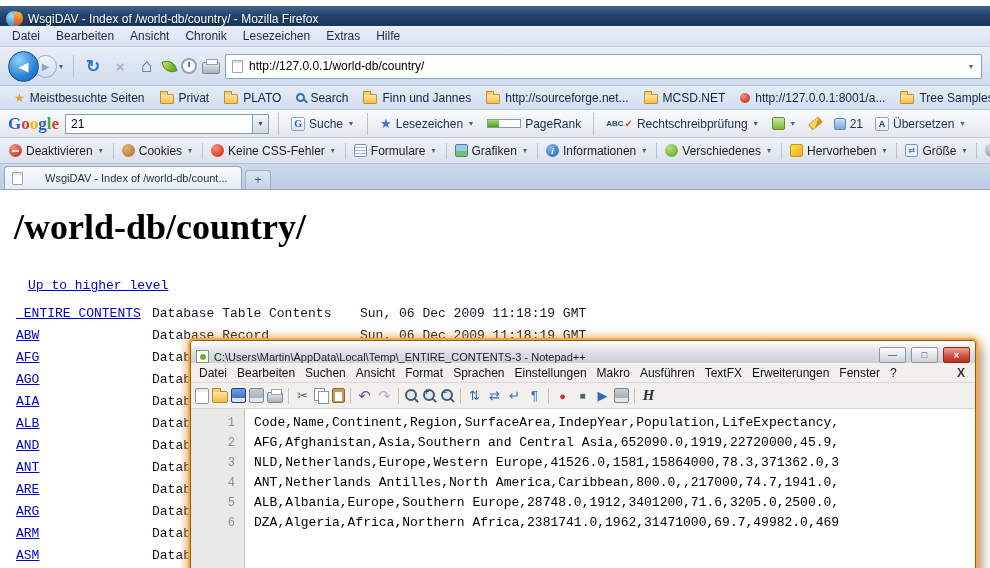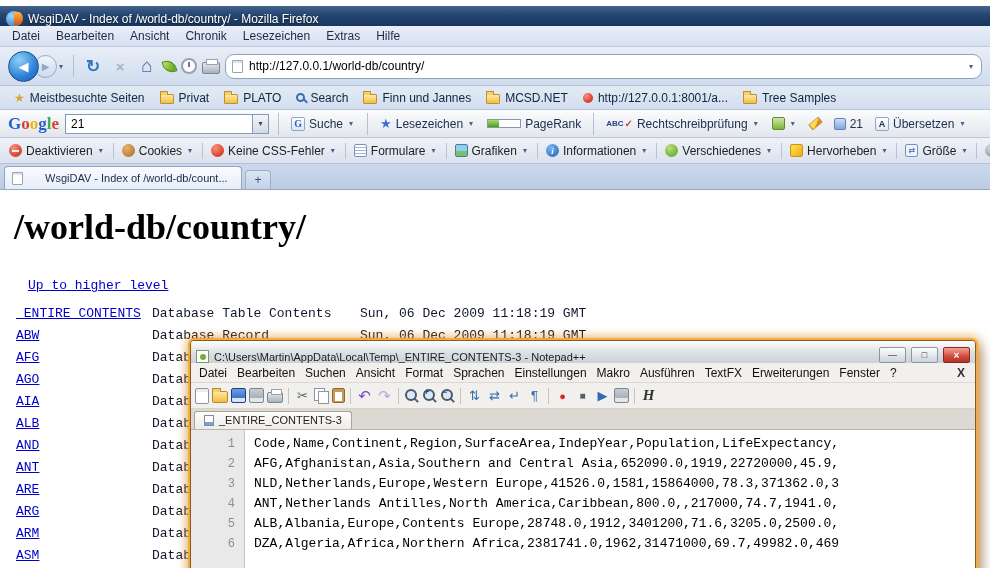--- a/index.html
+++ b/index.html
@@ -26,21 +26,21 @@
   .vsep{width:1px;height:22px;background:#b3c1d6;margin:0 3px;flex:none}
   .icbtn{width:22px;height:24px;display:flex;align-items:center;justify-content:center;font-size:17px;flex:none}
   .reload{color:#2e78c0;font-weight:bold}
   .stopb{color:#a7b1bf;font-size:15px;font-weight:bold}
   .homeb{color:#4a6ea8;font-size:19px}
   .leaf{width:13px;height:13px;background:linear-gradient(135deg,#b9e56a,#55a016);border:1px solid #4c8a14;border-radius:0 80% 0 80%;transform:rotate(-15deg);flex:none}
   .clock{width:16px;height:16px;border-radius:50%;background:#fdfdfd;border:2px solid #93a2b6;position:relative;flex:none}
   .clock::after{content:"";position:absolute;left:5px;top:2px;width:2px;height:5px;background:#6a7a90}
   .printer{width:18px;height:12px;background:linear-gradient(#e6eaef,#a8b1bc);border:1px solid #7d858f;border-radius:2px;position:relative;margin-top:3px;flex:none}
   .printer::before{content:"";position:absolute;left:3px;top:-4px;width:10px;height:4px;background:#fff;border:1px solid #9aa2ad}
-  .urlbar{flex:1;height:25px;background:#fff;border:1px solid #89a3c1;border-radius:9px;display:flex;align-items:center;padding:0 6px;font-size:12px;color:#000;gap:6px;min-width:0}
+  .urlbar{flex:1;height:25px;background:#fff;border:1px solid #89a3c1;border-radius:1px;display:flex;align-items:center;padding:0 6px;font-size:12px;color:#000;gap:6px;min-width:0}
   .favicon{width:11px;height:13px;background:#fff;border:1px solid #9aa4b0;border-radius:1px;box-shadow:inset 0 2px 0 #dfe4ea;flex:none}
   .url-text{flex:1;white-space:nowrap;overflow:hidden}
 
   
   .bmbar{top:86px;height:24px;background:linear-gradient(#e4ebf6,#d2deef);border-bottom:1px solid #b7c4da;font-size:12px;color:#13243f;padding:0 8px;gap:3px}
   .bm{display:flex;align-items:center;gap:5px;padding:2px 6px;white-space:nowrap}
   .ic-folder{position:relative;width:14px;height:10px;background:linear-gradient(#ffe8a0,#f2bf49);border:1px solid #bf8f30;border-radius:1px;margin-top:2px;flex:none}
   .ic-folder::before{content:"";position:absolute;top:-4px;left:-1px;width:6px;height:3px;background:#f4cf6e;border:1px solid #bf8f30;border-bottom:none;border-radius:1px 1px 0 0}
   .ic-star{color:#d9a33a;font-size:12px;line-height:1}
   .ic-mag{width:9px;height:9px;border:2px solid #3a6db0;border-radius:50%;position:relative;flex:none}
@@ -200,20 +200,24 @@
   <div class="bm">
       <span class="ic-mag"></span>
       <span>Search</span>
     </div>
   <div class="bm">
       <span class="ic-folder"></span>
       <span>Finn und Jannes</span>
     </div>
   <div class="bm">
       <span class="ic-folder"></span>
+      <span>http://sourceforge.net...</span>
+    </div>
+  <div class="bm">
+      <span class="ic-folder"></span>
       <span>MCSD.NET</span>
     </div>
   <div class="bm">
       <span class="ic-reddot"></span>
       <span>http://127.0.0.1:8001/a...</span>
     </div>
   <div class="bm">
       <span class="ic-folder"></span>
       <span>Tree Samples</span>
     </div>
@@ -473,37 +477,31 @@
     <span class="ti t-glyph blue">↵</span>
     <span class="ti t-glyph blue">¶</span>
     <span class="tsep"></span>
     <span class="ti t-glyph red">●</span>
     <span class="ti t-glyph dark">■</span>
     <span class="ti t-glyph blue">▶</span>
     <span class="ti t-save grayed"></span>
     <span class="tsep"></span>
     <span class="ti t-glyph hsym">H</span>
   </div>
-  <div class="npp-tabs">
-    <div class="dtab">
-      <span class="dtab-ic"></span>
-      <span>_ENTIRE_CONTENTS-3</span>
-    </div>
-  </div>
   <div class="npp-editor">
     <div class="gutter">
       <div>1</div>
       <div>2</div>
       <div>3</div>
       <div>4</div>
       <div>5</div>
       <div>6</div>
     </div>
     <div class="codearea">
       <div>Code,Name,Continent,Region,SurfaceArea,IndepYear,Population,LifeExpectancy,</div>
       <div>AFG,Afghanistan,Asia,Southern and Central Asia,652090.0,1919,22720000,45.9,</div>
       <div>NLD,Netherlands,Europe,Western Europe,41526.0,1581,15864000,78.3,371362.0,3</div>
       <div>ANT,Netherlands Antilles,North America,Caribbean,800.0,,217000,74.7,1941.0,</div>
-      <div>ALB,Albania,Europe,Contents Europe,28748.0,1912,3401200,71.6,3205.0,2500.0,</div>
+      <div>ALB,Albania,Europe,Southern Europe,28748.0,1912,3401200,71.6,3205.0,2500.0,</div>
       <div>DZA,Algeria,Africa,Northern Africa,2381741.0,1962,31471000,69.7,49982.0,469</div>
     </div>
   </div>
 </div>
 
 </body></html>

